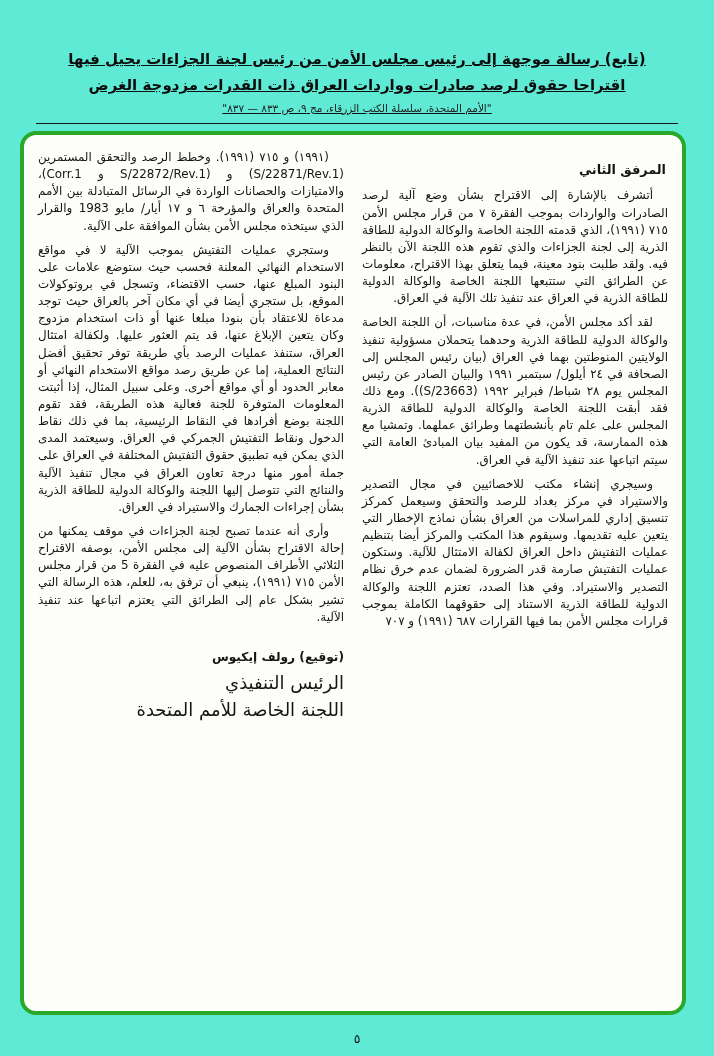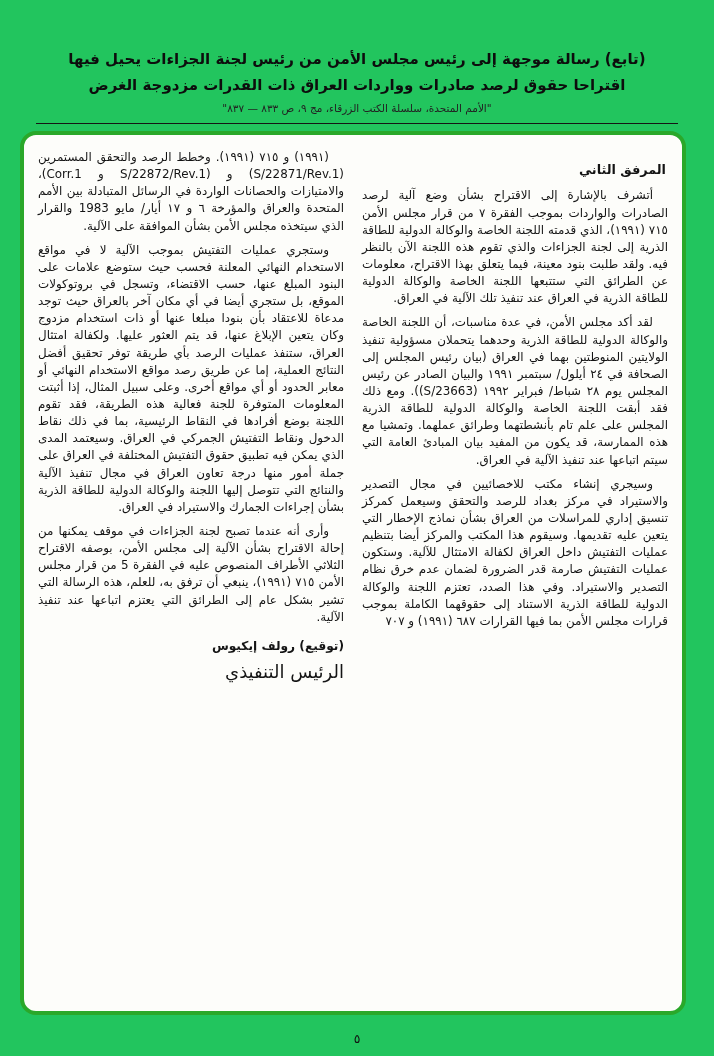--- a/index.html
+++ b/index.html
@@ -4,23 +4,24 @@
 <style>
   html,body{margin:0;padding:0;}
   body{
     width:714px;height:1056px;
     background:#e9e9e4;
     font-family:"DejaVu Sans", sans-serif;
   }
   .page{
     position:relative;
     width:714px;height:1056px;
-    background:#22c55e;
+    background:#5eead4;
     color:#111;
     overflow:hidden;
+    text-decoration:underline;
   }
   .doc-header{
     text-align:center;
     padding-top:46px;
     direction:rtl;
   }
   .doc-header .h-line{
     font-weight:bold;
     font-size:15px;
     line-height:1.75;
@@ -69,21 +70,21 @@
     font-weight:bold;
     font-size:12.8px;
     margin:12px 2px 8px 0;
   }
   .subject-para{
     font-weight:bold;
     text-indent:15px;
     margin:0 0 8px 0;
   }
   .signature{
-    margin-top:12px;
+    margin-top:23px;
     direction:rtl;
   }
   .signature .sig-line1{
     font-weight:bold;
     font-size:12.2px;
     margin-bottom:3px;
   }
   .signature .sig-line{
     font-size:18px;
     line-height:1.5;
@@ -119,20 +120,21 @@
         <p>وسيجري إنشاء مكتب للاخصائيين في مجال التصدير والاستيراد في مركز بغداد للرصد والتحقق وسيعمل كمركز تنسيق إداري للمراسلات من العراق بشأن نماذج الإخطار التي يتعين عليه تقديمها. وسيقوم هذا المكتب والمركز أيضا بتنظيم عمليات التفتيش داخل العراق لكفالة الامتثال للآلية. وستكون عمليات التفتيش صارمة قدر الضرورة لضمان عدم خرق نظام التصدير والاستيراد. وفي هذا الصدد، تعتزم اللجنة والوكالة الدولية للطاقة الذرية الاستناد إلى حقوقهما الكاملة بموجب قرارات مجلس الأمن بما فيها القرارات ٦٨٧ (١٩٩١) و ٧٠٧</p>
       </div>
 
       <div class="col">
         <p>(١٩٩١) و ٧١٥ (١٩٩١). وخطط الرصد والتحقق المستمرين (S/22871/Rev.1) و (S/22872/Rev.1 و Corr.1)، والامتيازات والحصانات الواردة في الرسائل المتبادلة بين الأمم المتحدة والعراق والمؤرخة ٦ و ١٧ أيار/ مايو 1983 والقرار الذي سيتخذه مجلس الأمن بشأن الموافقة على الآلية.</p>
         <p>وستجري عمليات التفتيش بموجب الآلية لا في مواقع الاستخدام النهائي المعلنة فحسب حيث ستوضع علامات على البنود المبلغ عنها، حسب الاقتضاء، وتسجل في بروتوكولات الموقع، بل ستجري أيضا في أي مكان آخر بالعراق حيث توجد مدعاة للاعتقاد بأن بنودا مبلغا عنها أو ذات استخدام مزدوج وكان يتعين الإبلاغ عنها، قد يتم العثور عليها. ولكفالة امتثال العراق، ستنفذ عمليات الرصد بأي طريقة توفر تحقيق أفضل النتائج العملية، إما عن طريق رصد مواقع الاستخدام النهائي أو معابر الحدود أو أي مواقع أخرى. وعلى سبيل المثال، إذا أثبتت المعلومات المتوفرة للجنة فعالية هذه الطريقة، فقد تقوم اللجنة بوضع أفرادها في النقاط الرئيسية، بما في ذلك نقاط الدخول ونقاط التفتيش الجمركي في العراق. وسيعتمد المدى الذي يمكن فيه تطبيق حقوق التفتيش المختلفة في العراق على جملة أمور منها درجة تعاون العراق في مجال تنفيذ الآلية والنتائج التي تتوصل إليها اللجنة والوكالة الدولية للطاقة الذرية بشأن إجراءات الجمارك والاستيراد في العراق.</p>
         <p>وأرى أنه عندما تصبح لجنة الجزاءات في موقف يمكنها من إحالة الاقتراح بشأن الآلية إلى مجلس الأمن، بوصفه الاقتراح الثلاثي الأطراف المنصوص عليه في الفقرة 5 من قرار مجلس الأمن ٧١٥ (١٩٩١)، ينبغي أن ترفق به، للعلم، هذه الرسالة التي تشير بشكل عام إلى الطرائق التي يعتزم اتباعها عند تنفيذ الآلية.</p>
         <div class="signature">
           <div class="sig-line1">(توقيع) رولف إيكيوس</div>
           <div class="sig-line">الرئيس التنفيذي</div>
+          <div class="sig-line">اللجنة الخاصة للأمم المتحدة</div>
         </div>
       </div>
 
     </div>
   </div>
 
   <div class="page-number">٥</div>
 
 </div>
 

